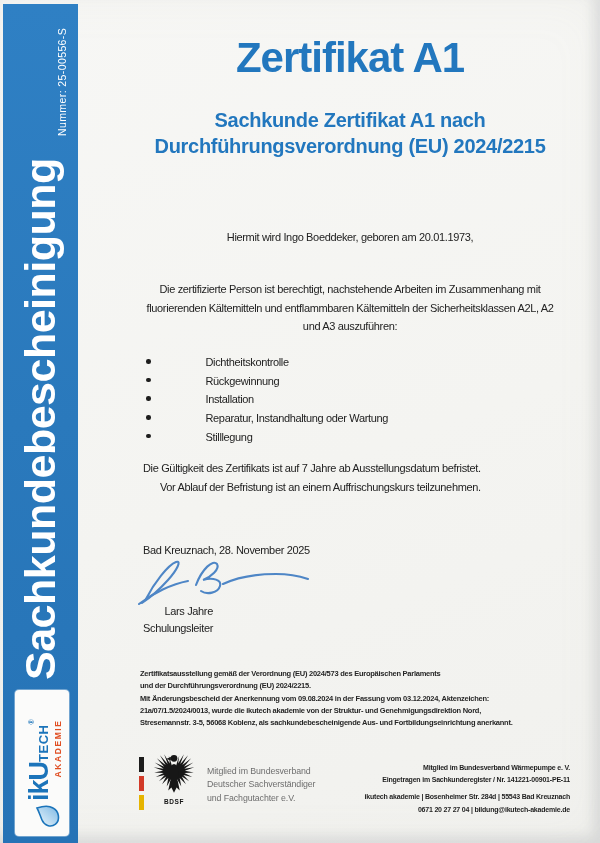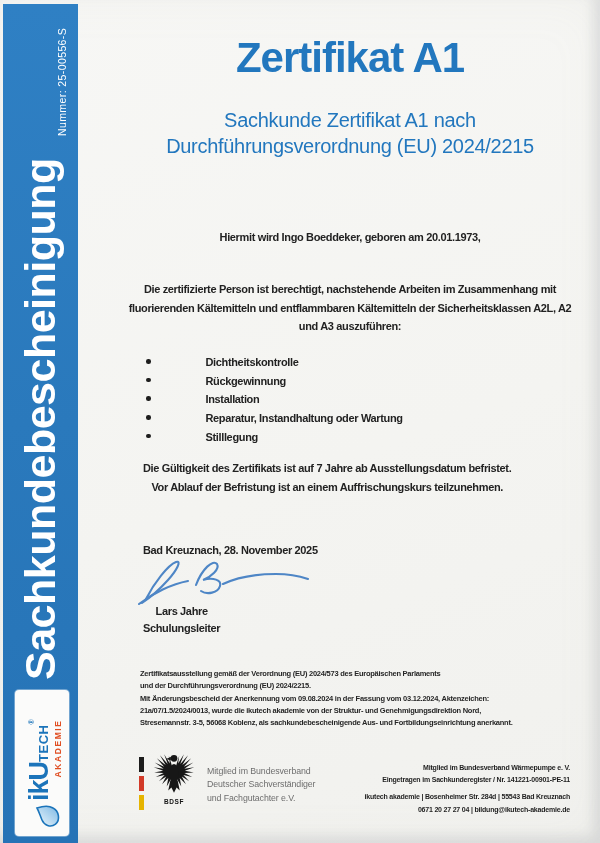--- a/index.html
+++ b/index.html
@@ -21,29 +21,29 @@
   .logo-drop{flex:0 0 auto;margin:0 2px 1px 0;}
   .logo-text{position:relative;line-height:1;}
   .logo-main{white-space:nowrap;}
   .logo-iku{font-size:27px;font-weight:700;color:#1b74ba;letter-spacing:-1px;}
   .logo-tech{font-size:13px;font-weight:700;color:#1b74ba;letter-spacing:.5px;}
   .logo-reg{font-size:7px;font-weight:700;color:#1b74ba;vertical-align:14px;}
   .logo-akademie{margin-top:1px;text-align:right;font-size:8.5px;font-weight:700;color:#e04e22;letter-spacing:1.6px;}
   
   .center-block{position:absolute;left:100px;width:500px;text-align:center;}
   .cert-title{top:34px;font-size:42px;font-weight:700;letter-spacing:-1px;color:#2277be;}
-  .cert-subtitle{top:107px;font-size:20px;font-weight:400;letter-spacing:-.3px;color:#2277be;line-height:26px;}
+  .cert-subtitle{top:107px;font-size:20px;font-weight:700;letter-spacing:-.3px;color:#2277be;line-height:26px;}
   
-  .body-text{font-size:11px;font-weight:700;letter-spacing:-.35px;line-height:18.6px;color:#222;}
+  .body-text{font-size:11px;font-weight:400;letter-spacing:-.35px;line-height:18.6px;color:#222;}
   .intro{top:228px;}
   .auth{top:280px;}
   .tasks{position:absolute;left:146px;top:353px;}
   .task{display:flex;align-items:flex-start;height:18.7px;gap:44px;}
   .dot{flex:0 0 auto;width:4.5px;height:4.5px;border-radius:50%;background:#1d1d1d;margin:6px 11px 0 0;}
-  .left-block{position:absolute;left:143px;text-align:center;}
+  .left-block{position:absolute;left:143px;text-align:right;}
   .validity{top:459px;line-height:19px;}
   .place-date{top:541px;}
   .signature{position:absolute;left:136px;top:553px;}
   .signer{top:603px;line-height:17px;}
   .legal{position:absolute;left:140px;top:668px;font-size:7.5px;font-weight:700;letter-spacing:-.25px;line-height:12.3px;color:#262626;}
   
   .flag{position:absolute;left:139px;top:757px;width:5px;}
   .flag span{display:block;width:5px;height:15px;margin-bottom:4px;}
   .flag-black{background:#1c1c1c;}
   .flag-red{background:#d23a28;}

